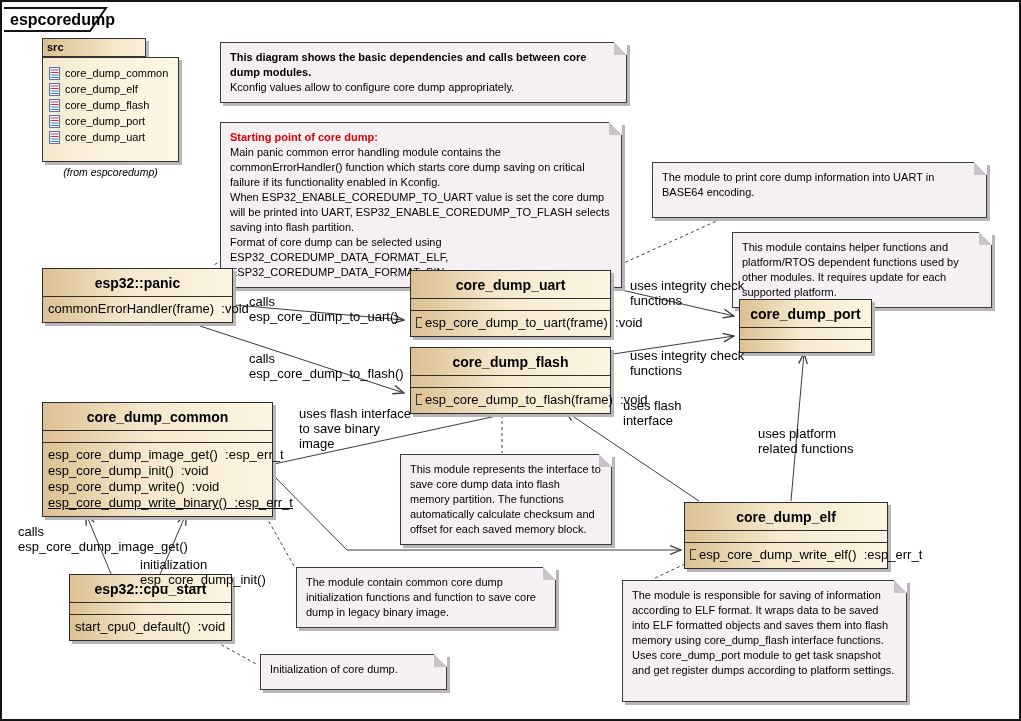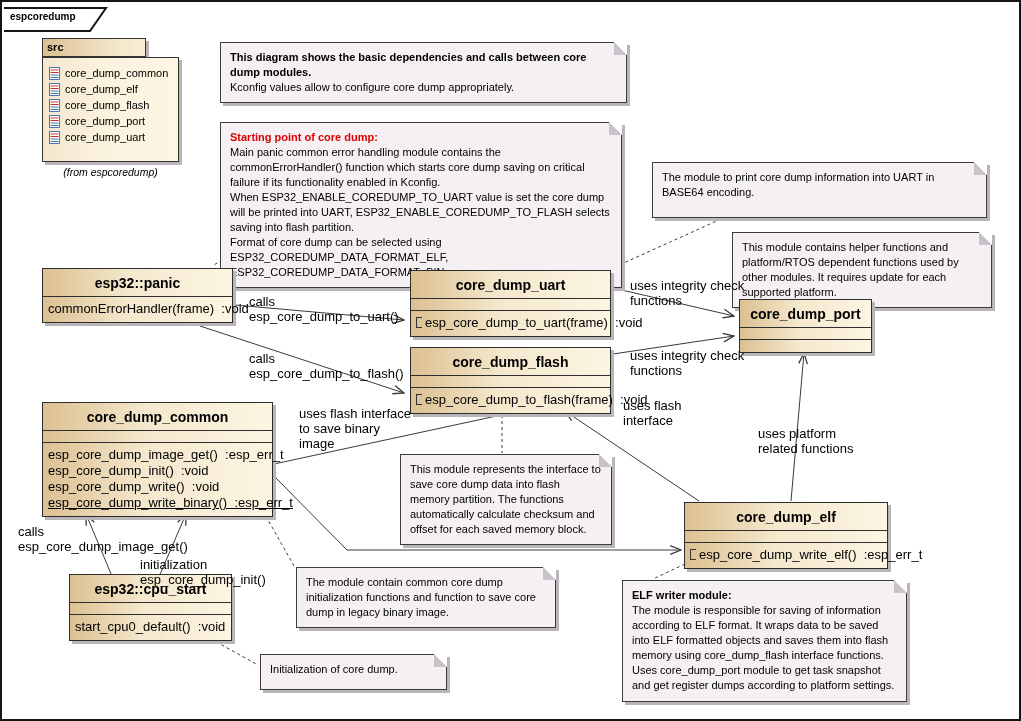--- a/index.html
+++ b/index.html
@@ -4,21 +4,21 @@
 <style>
   html,body{margin:0;padding:0;background:#e8e8e8;}
   .frame{
     position:relative;width:1021px;height:721px;box-sizing:border-box;
     border:2px solid #151515;background:#ffffff;overflow:hidden;
     font-family:"Liberation Sans", sans-serif;color:#000;
   }
   svg.wires{position:absolute;left:0;top:0;z-index:1;}
   .frame-tab-label{
     position:absolute;left:8px;top:9px;z-index:2;
-    font-size:10px;font-weight:bold;
+    font-size:16px;font-weight:bold;
   }
   
   .pkg-head{
     position:absolute;z-index:2;box-sizing:border-box;
     border:1.5px solid #333;background:linear-gradient(90deg,#dcc091 0%,#f3e6c9 70%,#f9efd9 100%);
     box-shadow:3px 3px 0 #b9b5b9;font-size:11px;font-weight:bold;padding:2px 4px;
   }
   .pkg-body{
     position:absolute;z-index:2;box-sizing:border-box;
     border:1.5px solid #333;background:linear-gradient(90deg,#f3e7cc 0%,#fbf2de 40%,#fdf6e3 100%);
@@ -175,21 +175,20 @@
 
   <div class="note" style="left:262px;top:565px;width:260px;min-height:60px;margin-left:32px;">
     <div class="note-body">The module contain common core dump initialization functions and function to save core dump in legacy binary image.</div>
   </div>
 
   <div class="note" style="left:258px;top:652px;width:187px;min-height:36px;">
     <div class="note-body">Initialization of core dump.</div>
   </div>
 
   <div class="note" style="left:620px;top:578px;width:285px;min-height:122px;">
-    <div class="note-title">ELF writer module:</div>
     <div class="note-body">The module is responsible for saving of information according to ELF format. It wraps data to be saved into ELF formatted objects and saves them into flash memory using core_dump_flash interface functions. Uses core_dump_port module to get task snapshot and get register dumps according to platform settings.</div>
   </div>
 
   <div class="cls" style="left:40px;top:266px;width:191px;">
     <div class="cls-title">esp32::panic</div>
     <div class="cls-ops">
       <div class="op">commonErrorHandler(frame)  :void</div>
     </div>
   </div>
 

